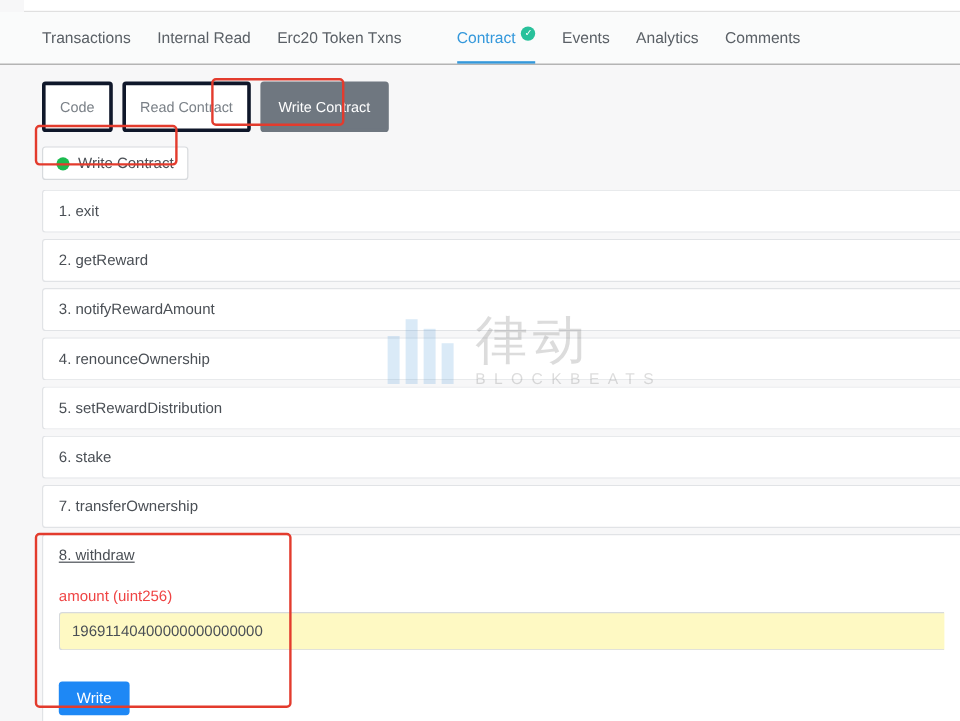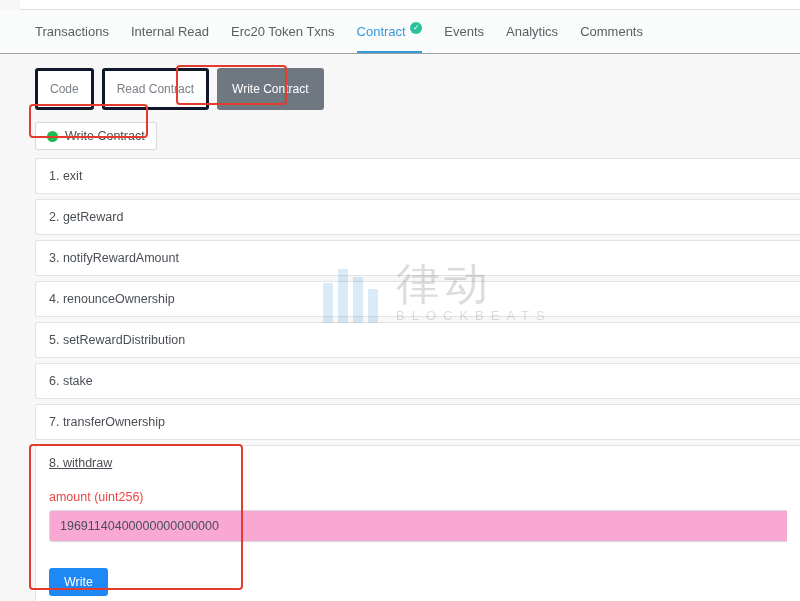--- a/index.html
+++ b/index.html
@@ -31,20 +31,21 @@
     padding-bottom: 12px;
     color: #5a6066;
     font-size: 13px;
     cursor: pointer;
     position: relative;
   }
   .tab.active {
     color: #3498db;
     border-bottom: 2px solid #3498db;
     font-weight: 500;
+    margin-left: 24px;
   }
   .tab .verify-badge {
     display: inline-flex;
     align-items: center;
     justify-content: center;
     width: 12px;
     height: 12px;
     background: #29c19b;
     color: #fff;
     border-radius: 50%;
@@ -126,21 +127,21 @@
     margin-bottom: 6px;
   }
   .param-input {
     width: 100%;
     border: 1px solid #d7dadd;
     border-right: none;
     border-radius: 3px 0 0 3px;
     padding: 8px 10px;
     font-size: 12.5px;
     color: #4a4f55;
-    background: #f9a8d4;
+    background: #fef9c3;
     outline: none;
   }
   .write-btn {
     margin-top: 26px;
     background: #1e88f5;
     color: #fff;
     border: none;
     padding: 7px 15px;
     font-size: 12.5px;
     border-radius: 3px;
@@ -154,20 +155,21 @@
     z-index: 10;
   }
   .watermark {
     position: absolute;
     left: 295px;
     top: 262px;
     opacity: 0.18;
     pointer-events: none;
     z-index: 5;
     display: flex;
+    align-items: center;
     gap: 18px;
     padding-left: 28px;
   }
   .wm-bars { display:flex; gap:5px; align-items:flex-end; }
   .wm-bars span { width:10px; background:#3a8fd6; display:block; }
   .wm-text-main { font-size:44px; font-weight: 500; color:#444; letter-spacing:4px; line-height:1; }
   .wm-text-sub { font-size:13px; color:#444; letter-spacing:7px; margin-top:2px; }
 </style>
 </head>
 <body>

